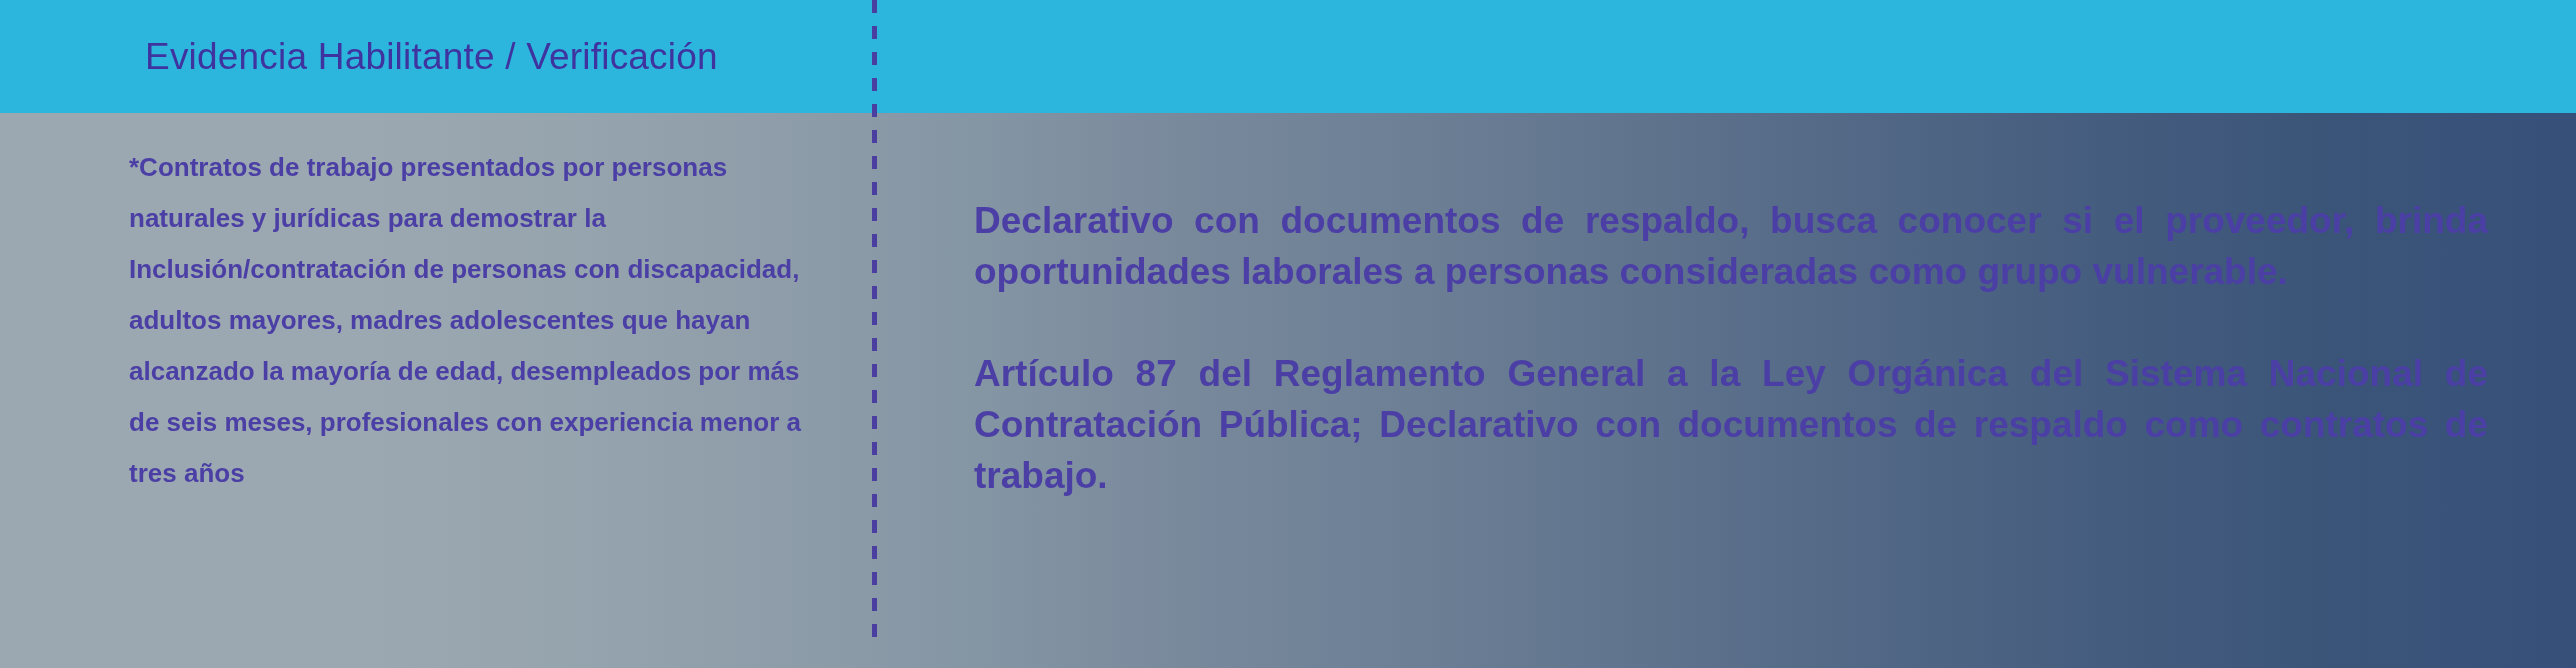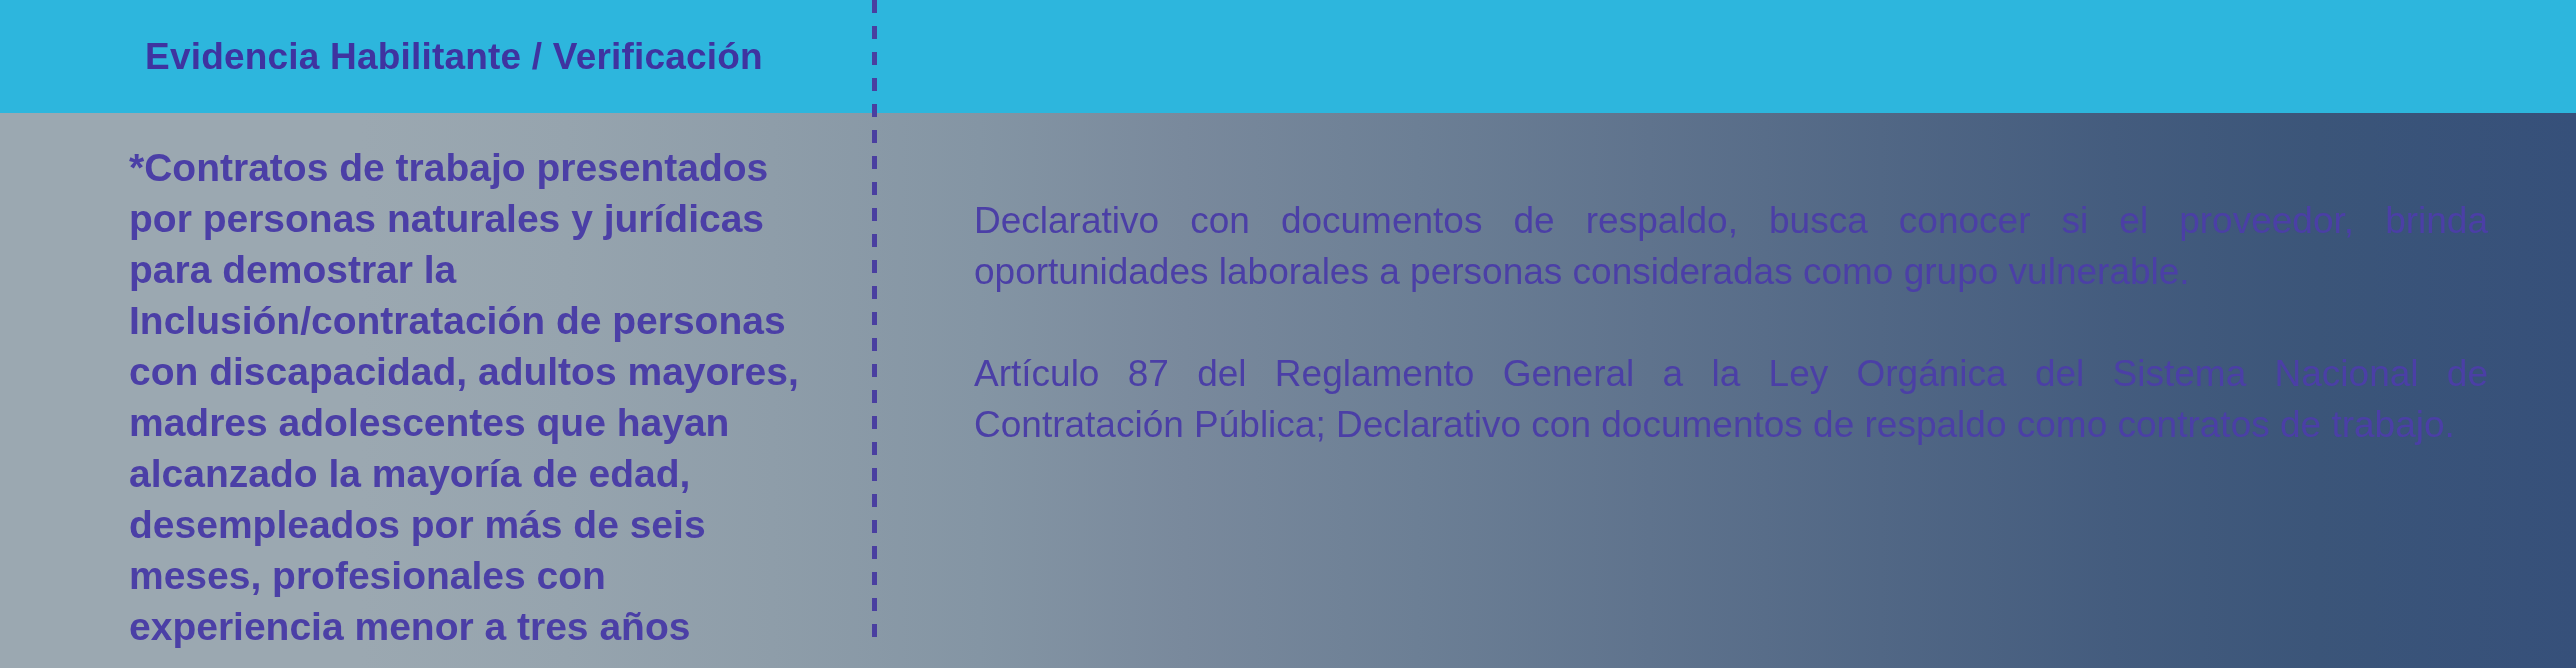--- a/index.html
+++ b/index.html
@@ -39,21 +39,21 @@
     background: #2db6dd;
   }
   .header-cell {
     position: absolute;
     top: 0;
     height: 113px;
     display: flex;
     align-items: center;
     color: #3f33a0;
     font-size: 37px;
-    font-weight: bold;
+    font-weight: normal;
     letter-spacing: 0.2px;
     white-space: nowrap;
   }
   .header-cell.left  { left: 145px; }
   .header-cell.right { left: 974px; }
 
   
   .divider {
     position: absolute;
     left: 872px;
@@ -67,33 +67,33 @@
     background-repeat: repeat-y;
   }
 
   
   .col-left {
     position: absolute;
     left: 129px;
     top: 142px;
     width: 693px;
     color: #4b3fa6;
-    font-size: 39px;
+    font-size: 26px;
     font-weight: bold;
     line-height: 51px;
     text-align: left;
   }
   .col-right {
     position: absolute;
     left: 974px;
     top: 195px;
     width: 1514px;
     color: #4b3fa6;
     font-size: 37px;
-    font-weight: normal;
+    font-weight: bold;
     line-height: 51px;
     text-align: justify;
     text-justify: inter-word;
   }
   .col-right p {
     margin: 0 0 51px 0;
   }
   .col-right p:last-child { margin-bottom: 0; }
 </style>
 </head>

